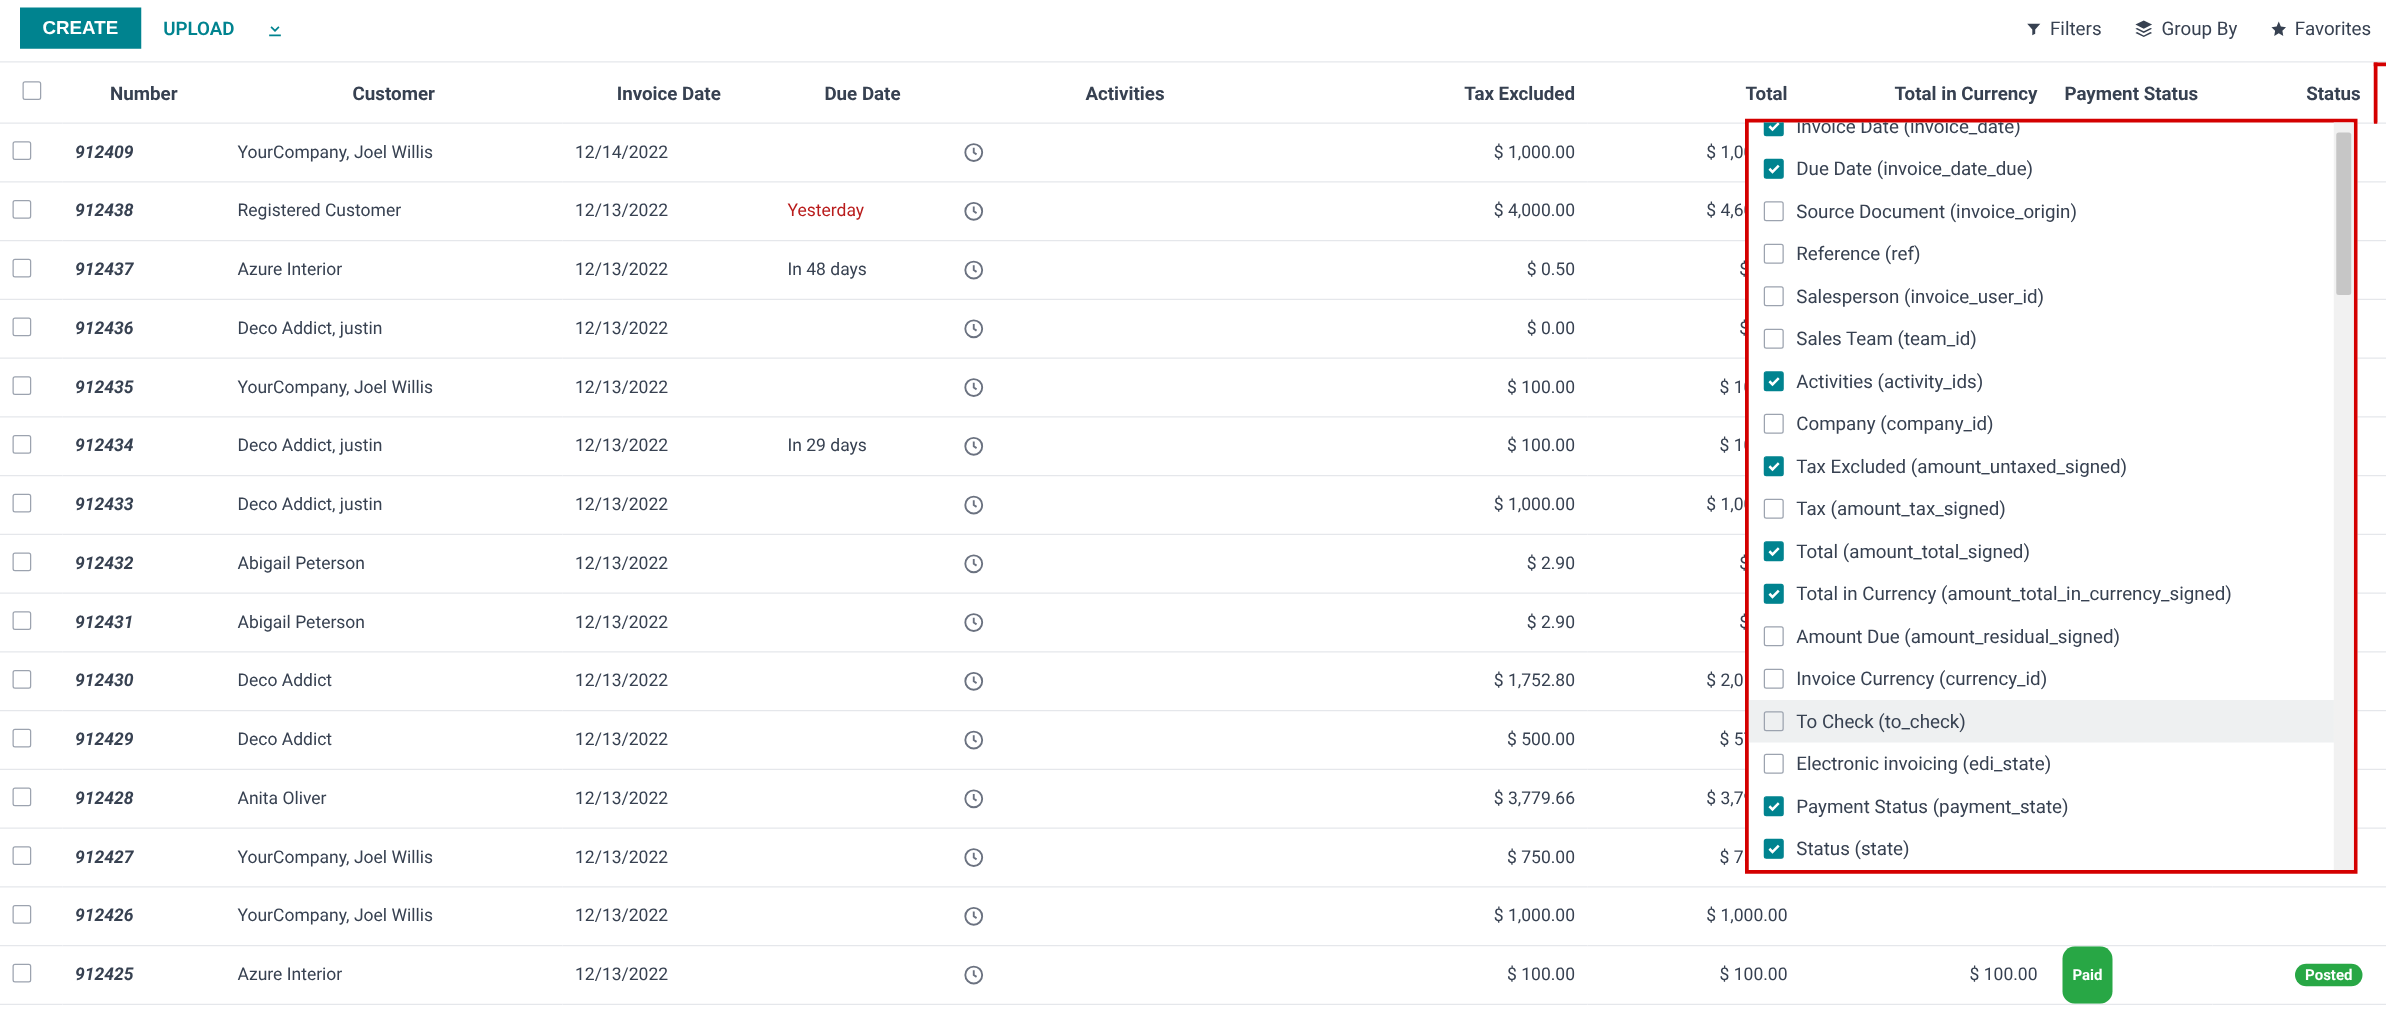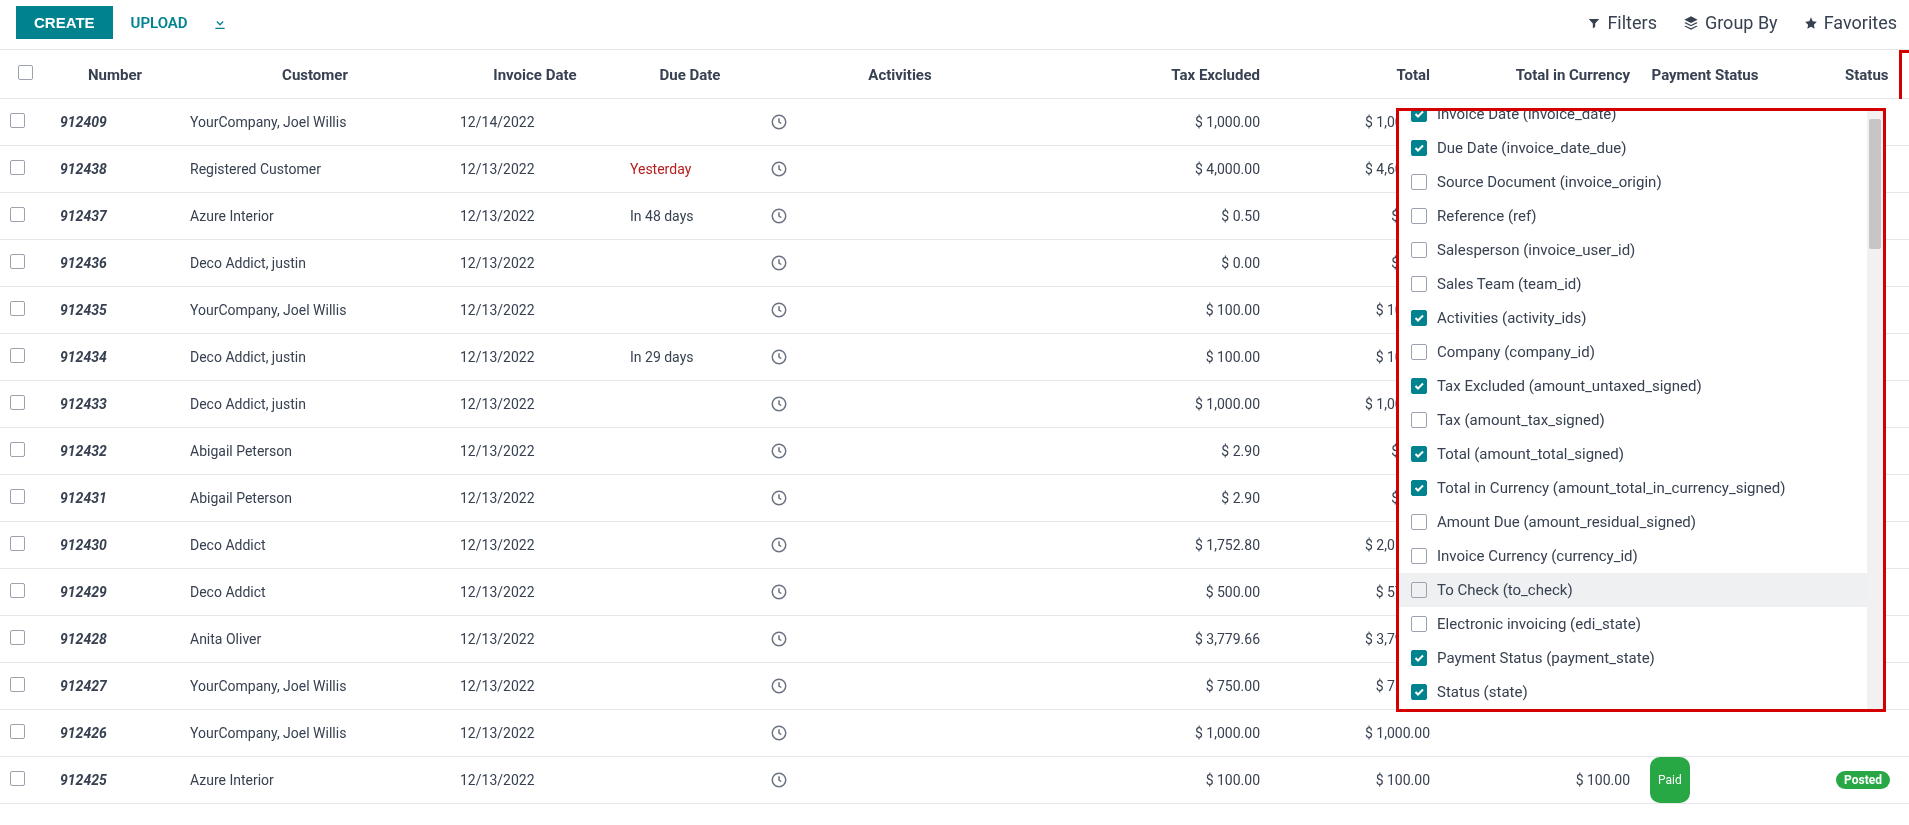--- a/index.html
+++ b/index.html
@@ -37,21 +37,21 @@
   .download-ic {
     margin-left: 24px;
     color: #00838F;
     cursor: pointer;
     font-size: 16px;
   }
   .top-center {
     margin-left: auto;
     display: flex;
     gap: 26px;
-    font-size: 18px;
+    font-size: 15px;
     color: #374151;
   }
   .top-center-item { display:flex; align-items:center; gap:6px; cursor:pointer;}
   .top-right {
     margin-left: auto;
     display: flex;
     align-items: center;
     gap: 8px;
     padding-right: 4px;
   }
@@ -81,31 +81,31 @@
   .num { font-weight:700;font-style:italic;}
   .right { text-align:right !important;}
   .clock { color:#6b7280; font-size:18px;}
   .overdue { color:#b91c1c;}
   .gear-hdr {
     width:50px; text-align:center; cursor:pointer;
     border:3px solid #d40000;
     position:relative;
   }
   .badge-paid {
-    background:#28a745; color:#fff; font-size:12px; font-weight:400;
+    background:#28a745; color:#fff; font-size:12px; font-weight:700;
     padding:16px 8px; border-radius:10px; display:inline-block;
   }
   .badge-posted {
     background:#28a745; color:#fff; font-size:12px; font-weight:700;
     padding:2px 8px; border-radius:10px; display:inline-block;
   }
   
   .panel-wrap {
     position:absolute;
-    top:108px;
+    top:95px;
     left:1396px;
     width:490px;
     border:3px solid #d40000;
     background:#fff;
     z-index:50;
   }
   .panel-scroll {
     max-height:665px;
     overflow-y:auto;
   }

